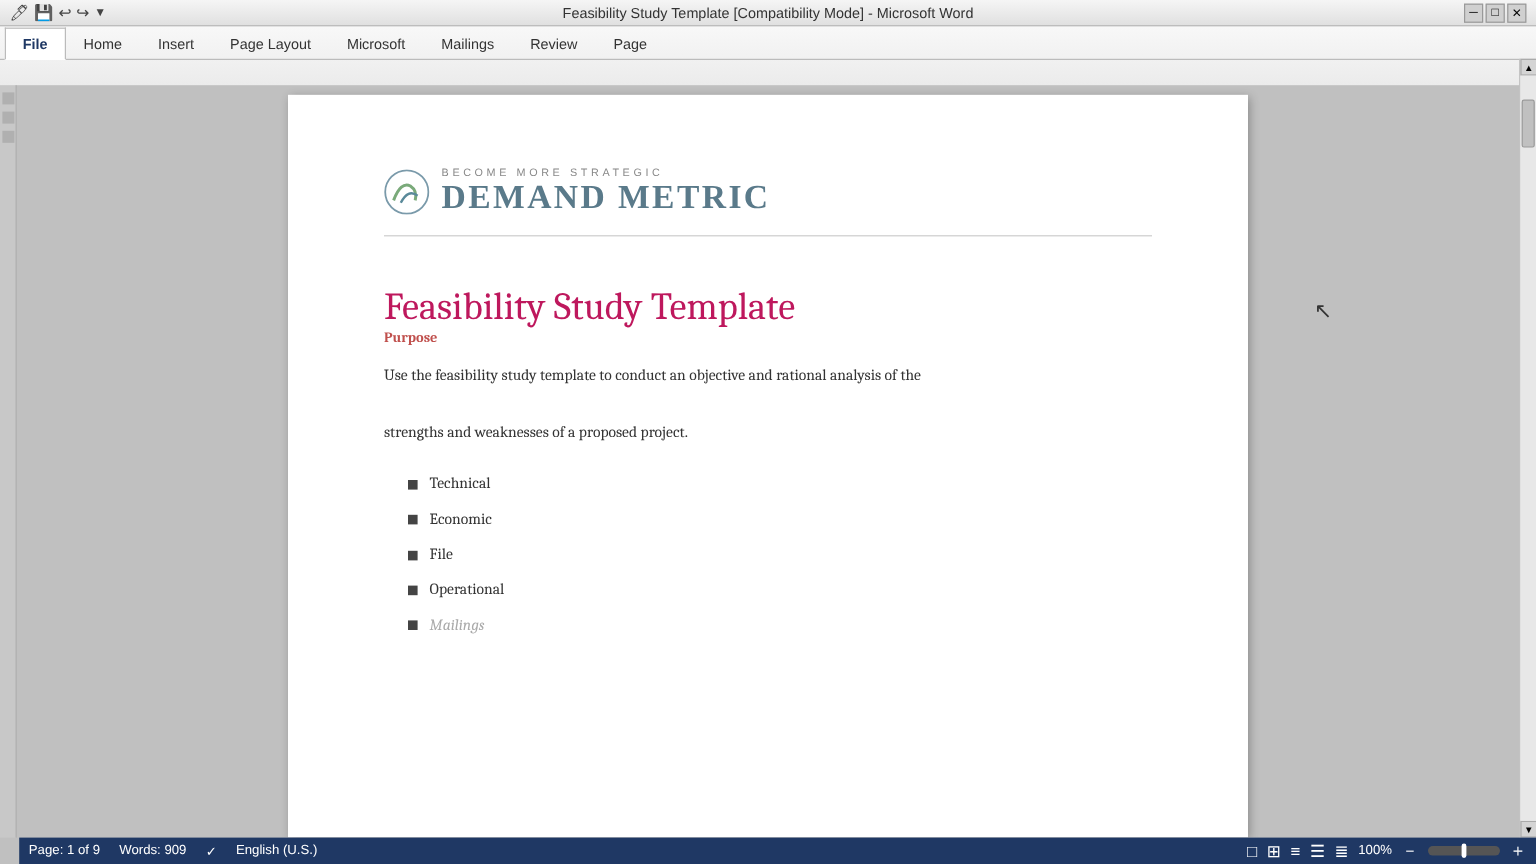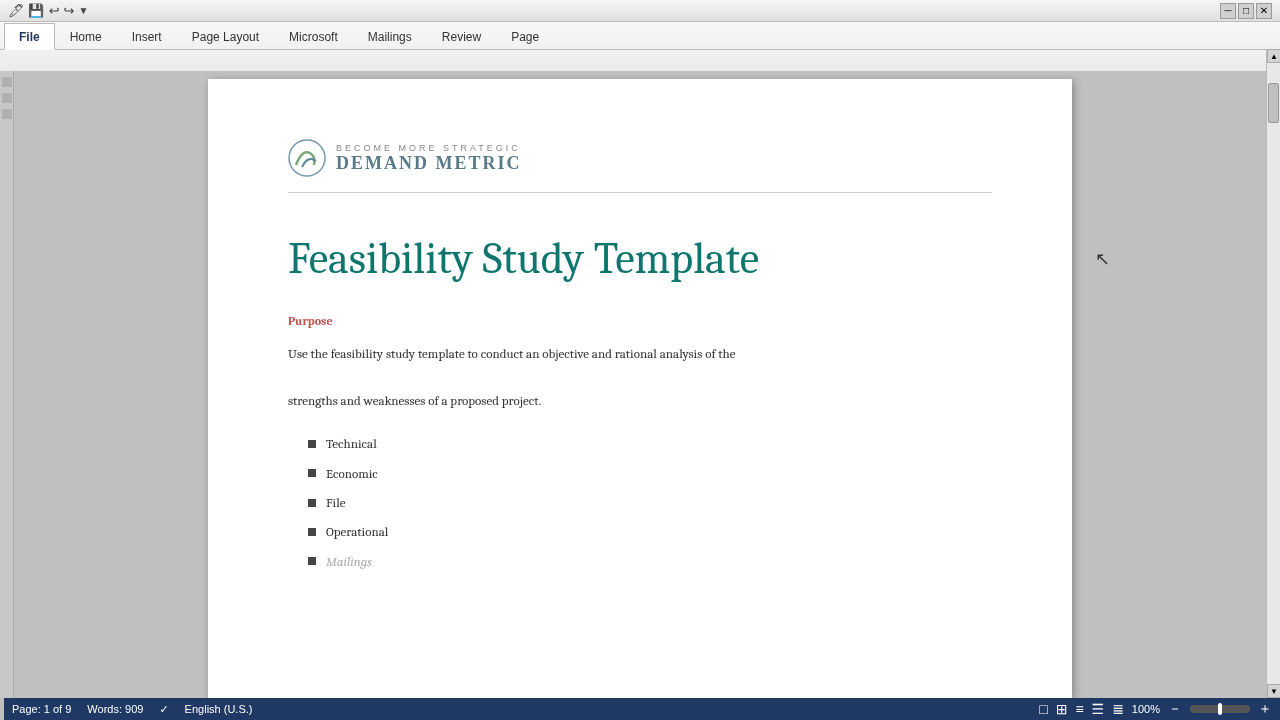--- a/index.html
+++ b/index.html
@@ -171,21 +171,21 @@
       height: 40px;
       background: #c0c0c0;
       border: 1px solid #999;
       border-radius: 2px;
     }
 
     
     .status-bar {
       position: absolute;
       bottom: 0;
-      left: 4px;
+      left: 16px;
       right: 0;
       height: 22px;
       background: #1f3864;
       display: flex;
       align-items: center;
       padding: 0 8px;
       justify-content: space-between;
     }
     .status-left {
       display: flex;
@@ -218,21 +218,21 @@
       left: 14px;
       right: 14px;
       bottom: 22px;
       background: #c0c0c0;
       overflow: hidden;
       display: flex;
       justify-content: center;
       padding-top: 8px;
     }
     .page {
-      width: 864px;
+      width: 800px;
       min-height: 600px;
       background: white;
       box-shadow: 2px 2px 8px rgba(0,0,0,0.3);
       padding: 60px 80px 60px 80px;
       position: relative;
       flex-shrink: 0;
     }
 
     
     .logo-area {
@@ -252,35 +252,34 @@
       flex-direction: column;
     }
     .logo-tagline {
       font-size: 9px;
       color: #888;
       letter-spacing: 3px;
       text-transform: uppercase;
       font-family: Arial, sans-serif;
     }
     .logo-name {
-      font-size: 18px;
+      font-size: 28px;
       color: #5a7a8a;
       letter-spacing: 2px;
       text-transform: uppercase;
       font-family: Georgia, serif;
       font-weight: bold;
     }
 
     
     .doc-title {
-      font-size: 44px;
-      color: #0f766e;
+      font-size: 32px;
+      color: #be185d;
       font-family: 'Cambria', Georgia, serif;
       font-weight: normal;
-      margin-bottom: 30px;
     }
     .doc-heading {
       font-size: 12px;
       color: #c0504d;
       font-family: 'Cambria', Georgia, serif;
       font-weight: bold;
       margin-bottom: 14px;
     }
     .doc-paragraph {
       font-size: 13px;
@@ -327,20 +326,21 @@
 <body>
 
 <div class="title-bar">
   <div class="quick-access">
     <span class="qa-icon">🖊</span>
     <span class="qa-icon">💾</span>
     <span class="qa-icon">↩</span>
     <span class="qa-icon">↪</span>
     <span class="qa-icon" style="font-size:10px;">▼</span>
   </div>
+  <span class="title-bar-center">Feasibility Study Template [Compatibility Mode] - Microsoft Word</span>
   <div class="title-bar-controls">
     <div class="title-btn">─</div>
     <div class="title-btn">□</div>
     <div class="title-btn">✕</div>
   </div>
 </div>
 
 <div class="ribbon">
   <div class="ribbon-tabs">
     <div class="ribbon-tab active">File</div>

